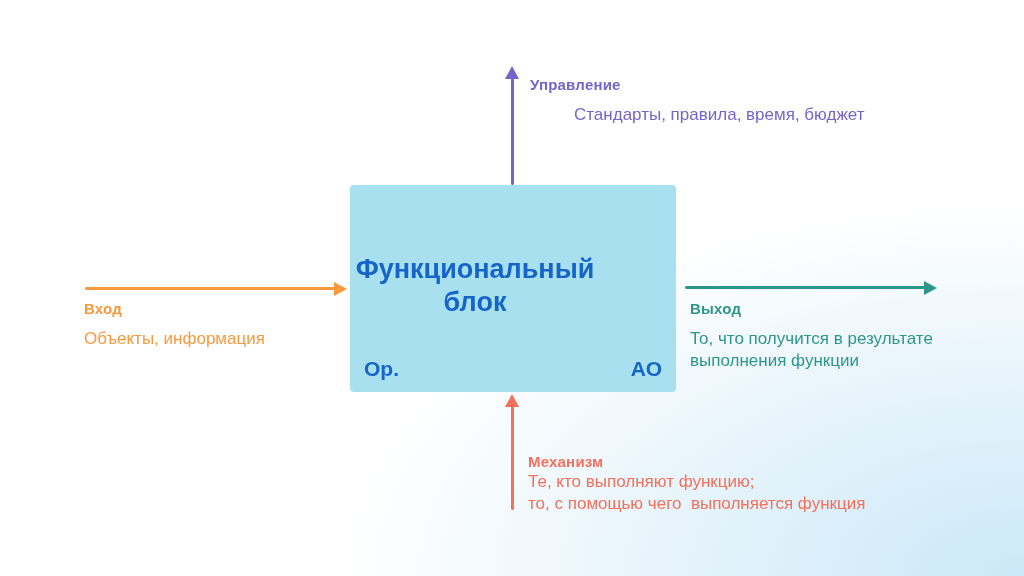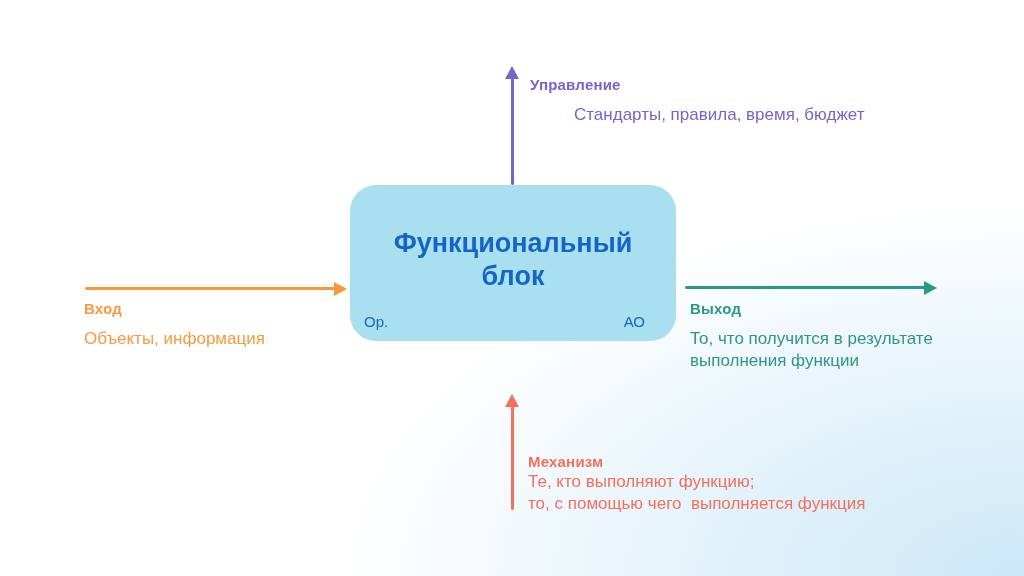--- a/index.html
+++ b/index.html
@@ -14,45 +14,44 @@
       radial-gradient(ellipse 950px 520px at 100% 100%,
         #cbe8f8 0%, rgba(224,241,250,0.75) 40%, rgba(255,255,255,0) 72%),
       #ffffff;
     overflow: hidden;
   }
 
   
   .func-block {
     position: absolute;
     left: 350px; top: 185px;
-    width: 326px; height: 156px;
+    width: 326px; height: 207px;
     background: #a9e0ef;
-    border-radius: 26px;
+    border-radius: 4px;
     display: flex;
     align-items: center;
-    justify-content: center;
   }
   .func-block-title {
     color: #1565c9;
     font-weight: bold;
     font-size: 27px;
     line-height: 33px;
     text-align: center;
     max-width: 250px;
     margin-top: -6px;
   }
   .corner-label {
     position: absolute;
     bottom: 11px;
     color: #1565c9;
-    font-size: 15px;
-    font-weight: 400;
+    font-size: 21px;
+    font-weight: 700;
   }
   .corner-label.left  { left: 14px; }
-  .corner-label.right { right: 31px; }
+  .corner-label.right { right: 14px; }
 
   
   .shaft-h { position: absolute; height: 3px; border-radius: 2px; }
   .shaft-v { position: absolute; width: 3px; border-radius: 2px; }
   .head { position: absolute; width: 0; height: 0; }
   .head-right { border-top: 7px solid transparent; border-bottom: 7px solid transparent; }
   .head-up    { border-left: 7px solid transparent; border-right: 7px solid transparent; }
 
   .c-control   { background: #7565ca; }
   .c-input     { background: #f8993e; }

